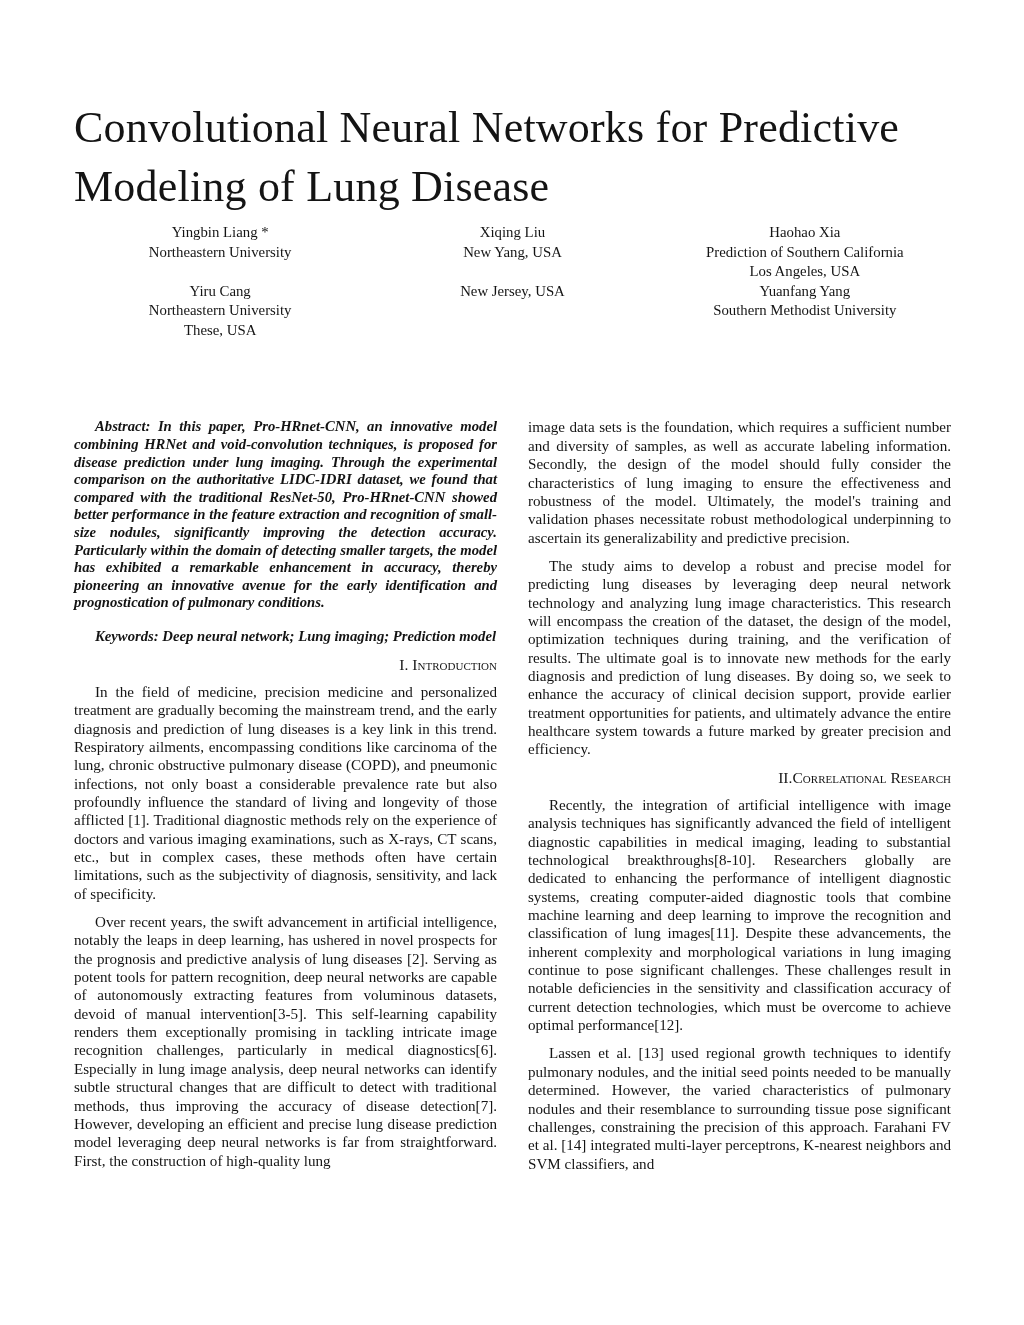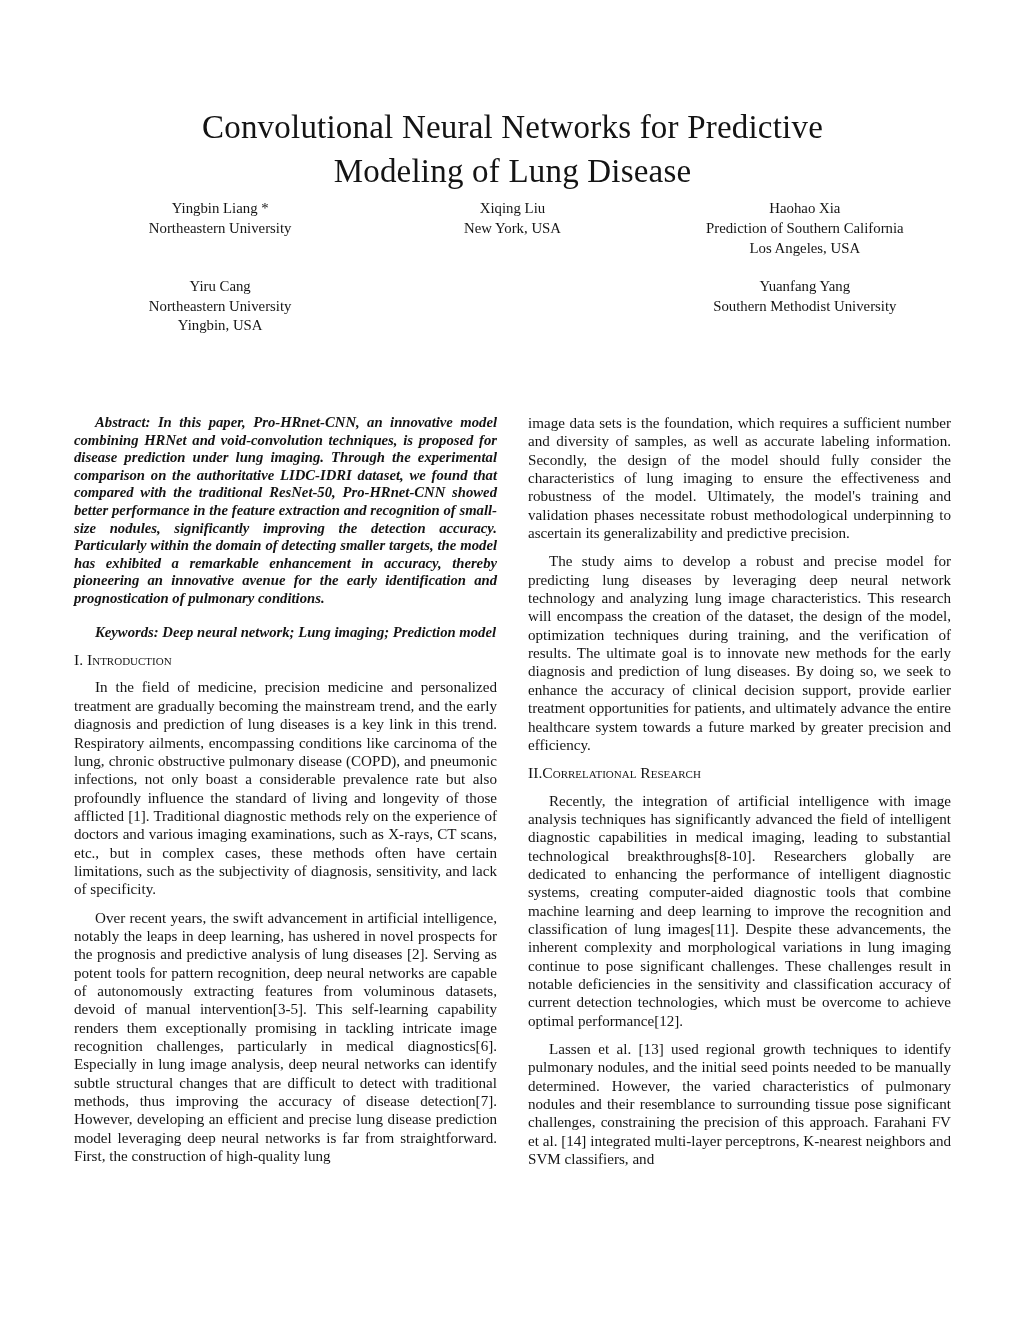--- a/index.html
+++ b/index.html
@@ -13,31 +13,29 @@
     height: 1325px;
     margin: 0 auto;
     background: #ffffff;
     color: #141414;
     font-family: "Liberation Serif", "DejaVu Serif", serif;
     box-sizing: border-box;
     padding: 90px 73px 0 74px;
     overflow: hidden;
   }
   .paper-title {
-    margin: 15px auto 6px auto;
-    text-align: center;
-    font-size: 33px;
+    margin: 9px auto 6px auto;
+    font-size: 44px;
     font-weight: normal;
     line-height: 1.34;
     letter-spacing: 0.2px;
   }
   .authors-grid {
     display: grid;
     grid-template-columns: 1fr 1fr 1fr;
-    row-gap: 19px;
     margin: 4px 0 0 0;
   }
   .author-block {
     text-align: center;
     font-size: 14.8px;
     line-height: 19.6px;
   }
   .columns {
     display: flex;
     gap: 31px;
@@ -62,21 +60,21 @@
     font-weight: bold;
     font-style: italic;
     font-size: 14.7px;
     line-height: 17.6px;
   }
   .abstract-para { margin-bottom: 16px !important; }
   .keywords-para { margin-bottom: 8px !important; }
   .section-heading {
     font-size: 15.6px;
     font-weight: normal;
-    text-align: left;
+    text-align: right;
     text-indent: 0;
     margin: 10px 0 9px 0;
   }
   .section-heading .sc {
     font-variant: small-caps;
   }
 </style>
 </head>
 <body>
 
@@ -88,33 +86,34 @@
       <span>Modeling of Lung Disease</span>
     </h1>
 
     <div class="authors-grid">
       <div class="author-block">
         <div>Yingbin Liang *</div>
         <div>Northeastern University</div>
       </div>
       <div class="author-block">
         <div>Xiqing Liu</div>
-        <div>New York, USA</div>
+        <div>New Yang, USA</div>
       </div>
       <div class="author-block">
         <div>Haohao Xia</div>
         <div>Prediction of Southern California</div>
         <div>Los Angeles, USA</div>
       </div>
       <div class="author-block">
         <div>Yiru Cang</div>
         <div>Northeastern University</div>
-        <div>Yingbin, USA</div>
+        <div>These, USA</div>
       </div>
       <div class="author-block">
+        <div>New Jersey, USA</div>
       </div>
       <div class="author-block">
         <div>Yuanfang Yang</div>
         <div>Southern Methodist University</div>
       </div>
     </div>
   </header>
 
   <main class="columns">
 

